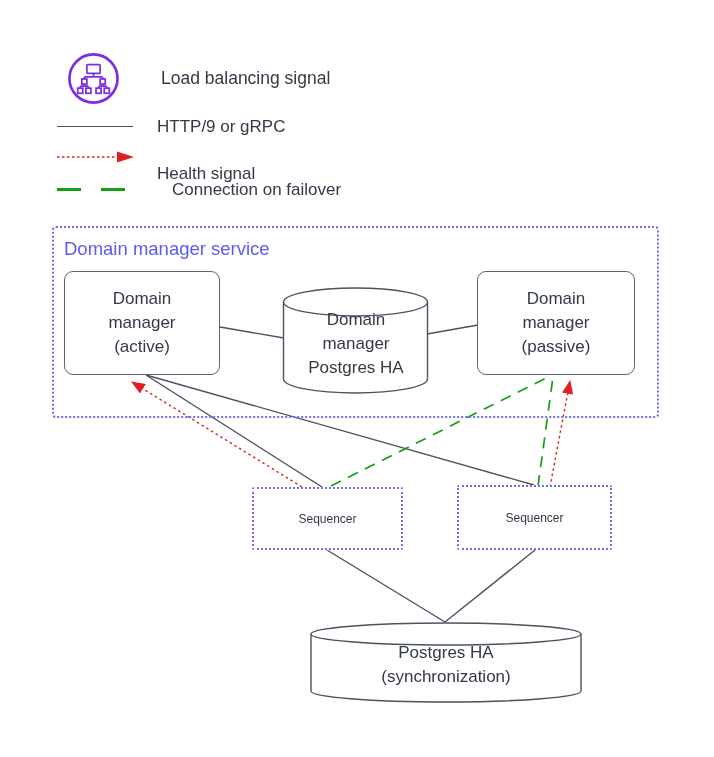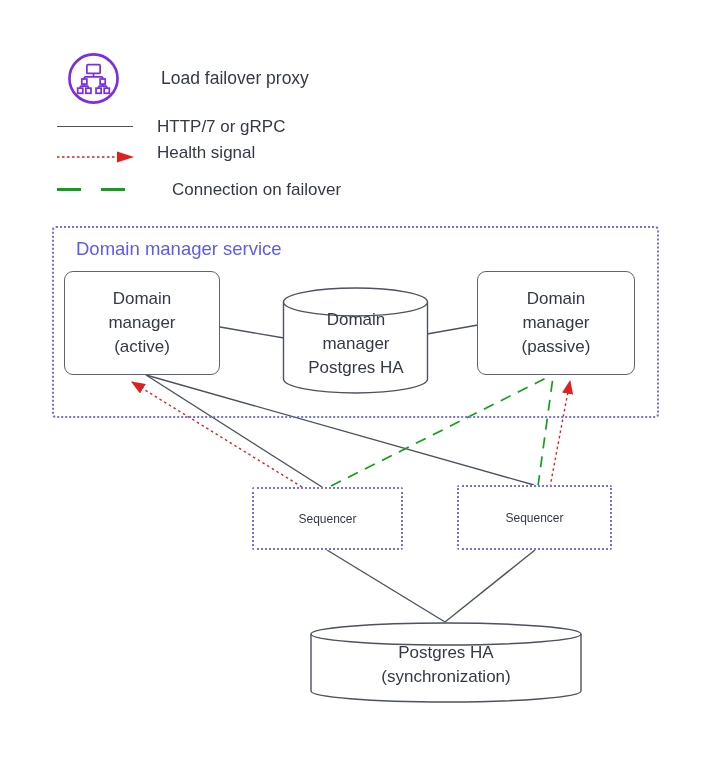--- a/index.html
+++ b/index.html
@@ -11,28 +11,28 @@
   html,body{margin:0;padding:0;background:#ffffff;}
   body{width:714px;height:757px;position:relative;
        font-family:"Liberation Sans", sans-serif;color:var(--text);}
   .abs{position:absolute;}
   
   .legend-label{font-size:17px;line-height:20px;color:var(--text);white-space:nowrap;}
   .lg-proxy-label{left:161px;top:68px;font-size:17.5px;}
   .lg-solid-line{left:57px;top:126px;width:76px;height:0;border-top:1.6px solid var(--line);}
   .lg-http-label{left:157px;top:117px;}
   .lg-health-svg{left:56px;top:150px;}
-  .lg-health-label{left:157px;top:143px;text-align:right;}
+  .lg-health-label{left:157px;top:164px;text-align:right;}
   .lg-fail-keys{left:57px;top:188px;width:76px;display:flex;gap:20px;}
   .lg-fail-keys span{display:block;width:24px;height:3.4px;background:var(--green);}
   .lg-fail-label{left:172px;top:180px;}
   
   .service-box{left:52px;top:226px;width:607px;height:192px;
                border:2px dotted var(--dot);border-radius:4px;}
-  .service-label{left:76px;top:238px;font-size:18.5px;color:var(--blue);white-space:nowrap;}
+  .service-label{left:64px;top:238px;font-size:18.5px;color:var(--blue);white-space:nowrap;}
   
   .node{display:flex;align-items:center;justify-content:center;text-align:center;
         font-size:17px;line-height:24px;white-space:pre-line;background:#ffffff;}
   .rect-node{border:1.5px solid var(--border);border-radius:9px;}
   .dm-active{left:64px;top:271px;width:156px;height:104px;}
   .dm-passive{left:477px;top:271px;width:158px;height:104px;}
   .seq-node{border:2px dotted var(--dot);border-radius:2px;font-size:12px;}
   .seq-left{left:252px;top:487px;width:151px;height:63px;}
   .seq-right{left:457px;top:485px;width:155px;height:65px;}
   .cyl-label{display:flex;align-items:center;justify-content:center;text-align:center;
@@ -92,24 +92,24 @@
       <rect x="32.5" y="26.5" width="5" height="5"></rect>
       <path d="M17,31.5 L17,33.5 M13,33.5 L21,33.5 M13,33.5 L13,35.5 M21,33.5 L21,35.5"></path>
       <path d="M35,31.5 L35,33.5 M31,33.5 L39,33.5 M31,33.5 L31,35.5 M39,33.5 L39,35.5"></path>
       <rect x="10.5" y="35.5" width="5" height="5"></rect>
       <rect x="18.5" y="35.5" width="5" height="5"></rect>
       <rect x="28.5" y="35.5" width="5" height="5"></rect>
       <rect x="36.5" y="35.5" width="5" height="5"></rect>
     </g>
   </svg>
 </div>
-<div class="abs legend-label lg-proxy-label">Load failover proxy</div>
+<div class="abs legend-label lg-proxy-label">Load balancing signal</div>
 
 <div class="abs lg-solid-line"></div>
-<div class="abs legend-label lg-http-label">HTTP/7 or gRPC</div>
+<div class="abs legend-label lg-http-label">HTTP/9 or gRPC</div>
 
 <div class="abs lg-health-svg">
   <svg width="80" height="14" viewBox="0 0 80 14">
     <line x1="1" y1="7" x2="62" y2="7" class="edge-red" style="stroke-dasharray:2.5 2.5;"></line>
     <polygon points="61,1.5 78,7 61,12.5" class="arrow-red"></polygon>
   </svg>
 </div>
 <div class="abs legend-label lg-health-label">Health signal</div>
 
 <div class="abs lg-fail-keys">

